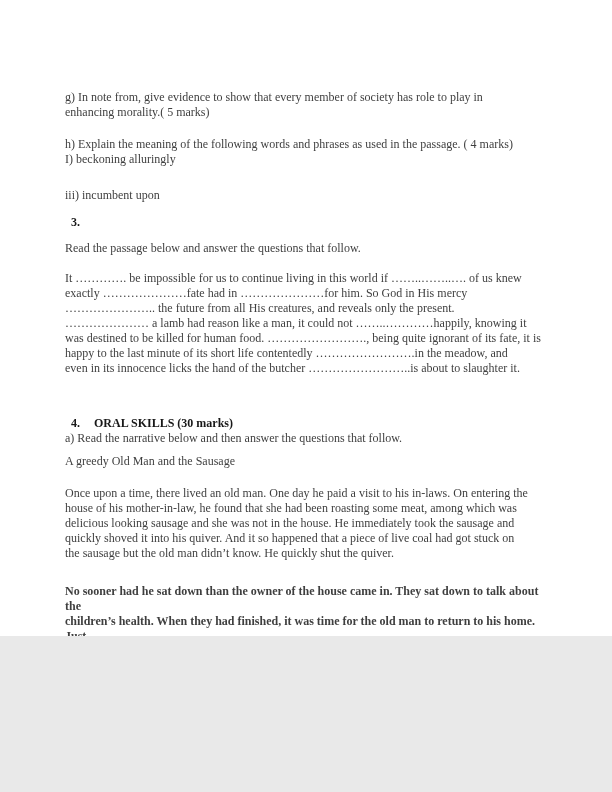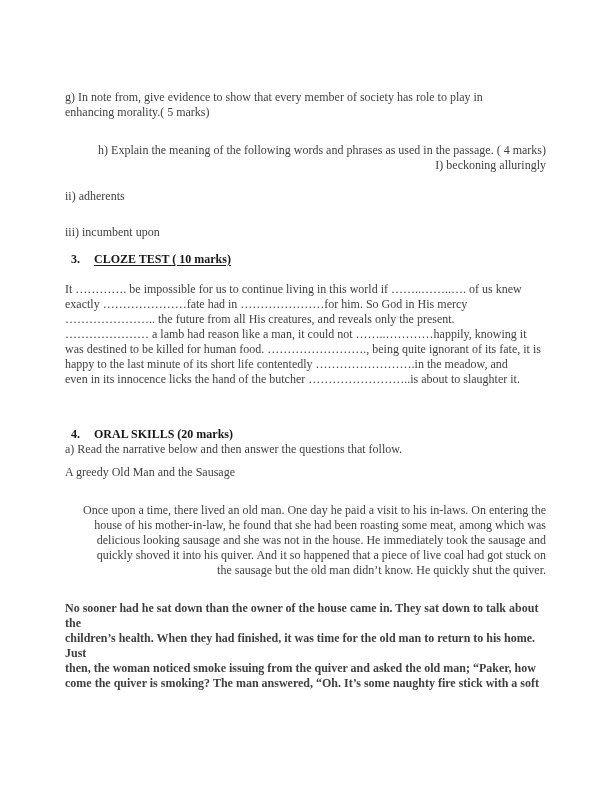--- a/index.html
+++ b/index.html
@@ -3,34 +3,34 @@
 <meta charset="utf-8">
 <style>
   html, body {
     margin: 0;
     padding: 0;
     background: #e9e9e9;
   }
   .page {
     position: relative;
     width: 612px;
-    height: 792px;
+    height: 636px;
     margin: 0 auto;
     background: #ffffff;
     box-sizing: border-box;
     padding: 90px 66px 0 65px;
     font-family: "Liberation Serif", "DejaVu Serif", serif;
     font-size: 12px;
     line-height: 15px;
     color: #3f3f3f;
     overflow: hidden;
   }
   .lines { white-space: pre-line; }
   .block { margin: 0; }
-  .mt-a { margin-top: 23px; text-align: right; }
+  .mt-a { margin-top: 17px; }
   .mt-b { margin-top: 16px; }
   .mt-c { margin-top: 21px; }
   .mt-d { margin-top: 12px; }
   .mt-e { margin-top: 11px; }
   .mt-f { margin-top: 15px; }
   .mt-g { margin-top: 40px; }
   .mt-h { }
   .mt-i { margin-top: 8px; }
   .mt-j { margin-top: 23px; font-weight: bold; }
   .heading {
@@ -54,42 +54,41 @@
 <body>
 
 <div class="page">
 
   <div class="block lines">g) In note from, give evidence to show that every member of society has role to play in
 enhancing morality.( 5 marks)</div>
 
   <div class="block lines mt-a">h) Explain the meaning of the following words and phrases as used in the passage. ( 4 marks)
 I) beckoning alluringly</div>
 
-  <div class="block mt-b">ii) adherents</div>
 
   <div class="block mt-c">iii) incumbent upon</div>
 
 
   <div class="heading mt-d">
     <span class="h-num">3.</span>
-    <span class="h-title underlined">CLOZE TEST ( 10 marks)</span>
   </div>
 
+  <div class="block mt-e">Read the passage below and answer the questions that follow.</div>
 
   <div class="block lines mt-f">It …………. be impossible for us to continue living in this world if ……..……..…. of us knew
 exactly …………………fate had in …………………for him. So God in His mercy
 ………………….. the future from all His creatures, and reveals only the present.
 ………………… a lamb had reason like a man, it could not ……..…………happily, knowing it
 was destined to be killed for human food. ……………………., being quite ignorant of its fate, it is
 happy to the last minute of its short life contentedly …………………….in the meadow, and
 even in its innocence licks the hand of the butcher ……………………..is about to slaughter it.</div>
 
   <div class="heading mt-g">
     <span class="h-num">4.</span>
-    <span class="h-title">ORAL SKILLS (20 marks)</span>
+    <span class="h-title">ORAL SKILLS (30 marks)</span>
   </div>
 
   <div class="block mt-h">a) Read the narrative below and then answer the questions that follow.</div>
 
   <div class="block mt-i">A greedy Old Man and the Sausage</div>
 
   <div class="block lines mt-a">Once upon a time, there lived an old man. One day he paid a visit to his in-laws. On entering the
 house of his mother-in-law, he found that she had been roasting some meat, among which was
 delicious looking sausage and she was not in the house. He immediately took the sausage and
 quickly shoved it into his quiver. And it so happened that a piece of live coal had got stuck on

